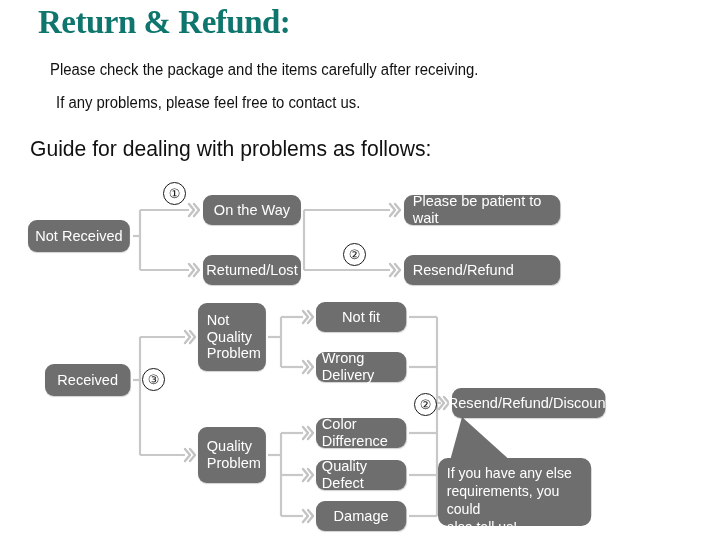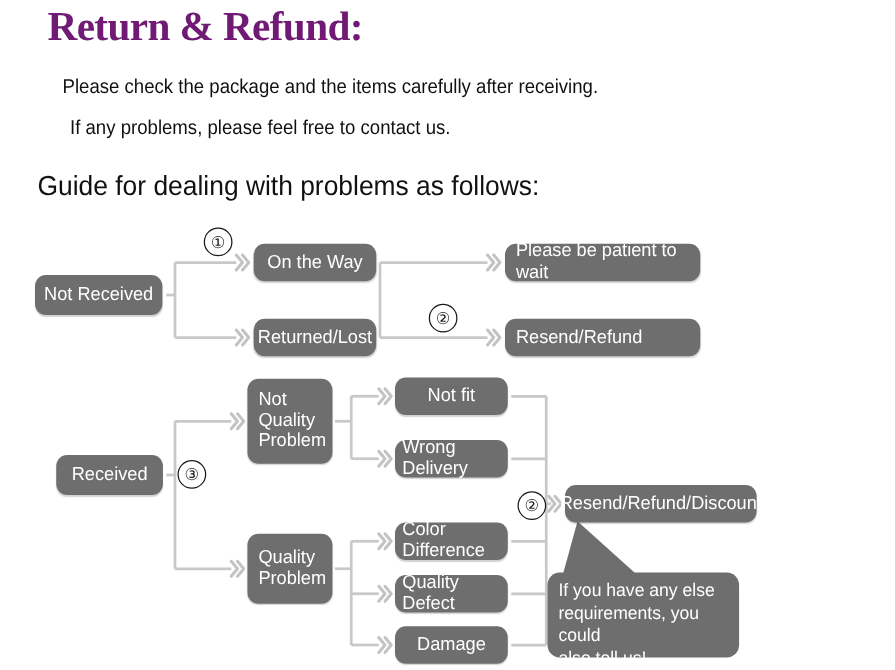--- a/index.html
+++ b/index.html
@@ -18,21 +18,21 @@
 
   
   #page-title {
     position: absolute;
     left: 38px;
     top: 4px;
     font-family: "Liberation Serif", serif;
     font-weight: bold;
     font-size: 33px;
     letter-spacing: -0.5px;
-    color: #701a75;
+    color: #0f766e;
     white-space: nowrap;
   }
   .intro-line {
     position: absolute;
     font-size: 16px;
     color: #111111;
     white-space: nowrap;
     font-family: "Liberation Sans", sans-serif;
     transform: scaleX(0.93);
     transform-origin: left center;

